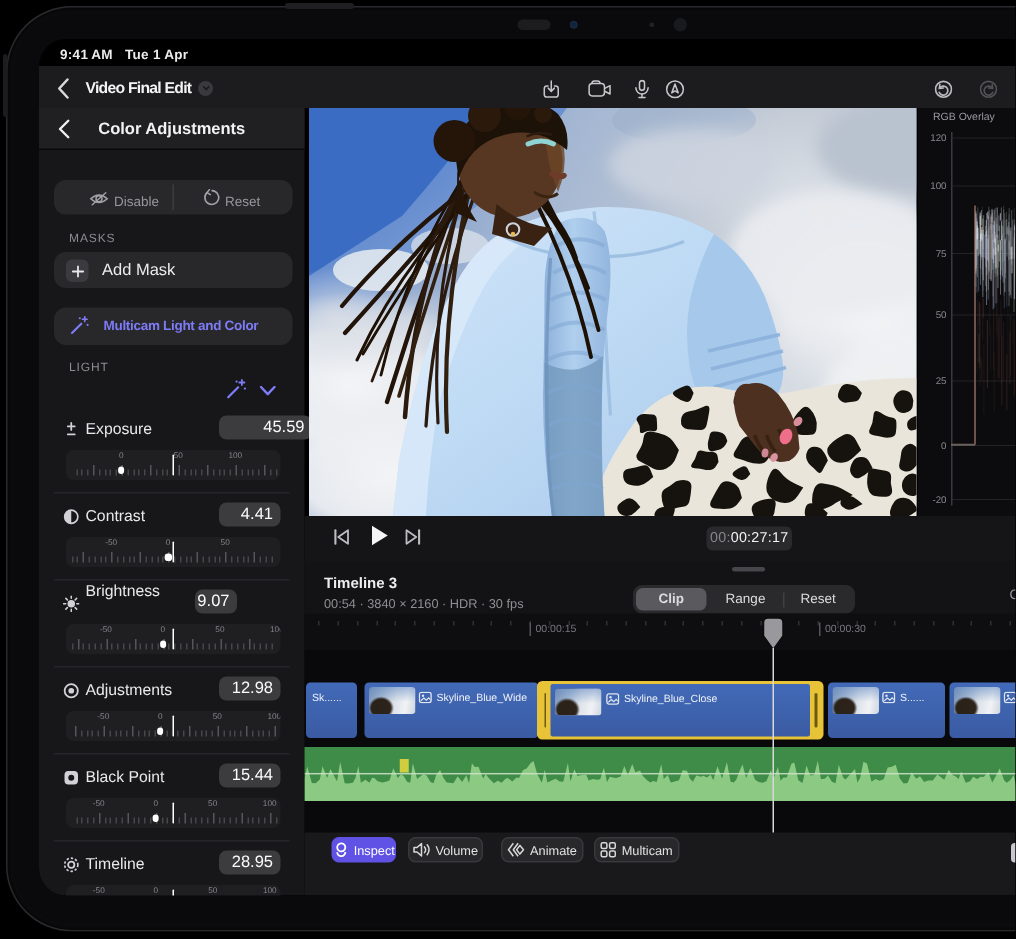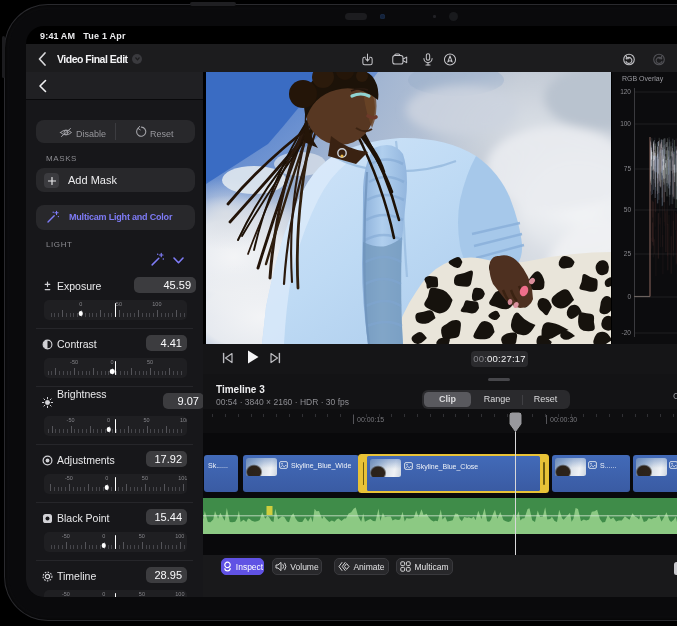--- a/index.html
+++ b/index.html
@@ -86,20 +86,21 @@
 <svg class="abs tb-ic" style="left:627px" width="12" height="12" viewBox="0 0 12 12" fill="none" stroke="#515156" stroke-width="1.1" stroke-linecap="round">
 <circle cx="6" cy="6" r="5.3"></circle>
         <path d="M8.6,5.2 a3,3 0 1 0 0.3,2.8"></path>
         <path d="M8.4,2.6 L8.8,5.4 L6,5.1" stroke-width="1"></path>
       </svg>
 <div id="panel" class="abs">
 <div id="phead" class="abs"></div>
 <svg class="abs" style="left:12px;top:7px" width="9" height="14" viewBox="0 0 9 14">
           <path d="M7.5,1.5 L2,7 L7.5,12.5" stroke="#f0f0f2" stroke-width="1.6" fill="none" stroke-linecap="round" stroke-linejoin="round"></path>
         </svg>
+<div class="abs" style="left:0;top:8px;width:177px;text-align:center;font-size:11px;font-weight:700;color:#f2f2f4">Color Adjustments</div>
 <div class="btn abs" style="left:10px;top:48px;width:159px;height:23px"></div>
 <div class="abs" style="left:89px;top:51px;width:1px;height:17px;background:#3c3c40"></div>
 <svg class="abs" style="left:33px;top:55px" width="14" height="11" viewBox="0 0 14 11" fill="none" stroke="#a2a2a7" stroke-width="1" stroke-linecap="round">
 <path d="M1.5,5.5 Q7,0.5 12.5,5.5 Q7,10.5 1.5,5.5 Z"></path>
           <circle cx="7" cy="5.5" r="2"></circle>
           <path d="M2.5,9.5 L11.5,1.5"></path>
         </svg>
 <div class="abs graylab" style="left:50px;top:56.5px;font-size:9px;letter-spacing:0;color:#97979c">Disable</div>
 <svg class="abs" style="left:109px;top:54px" width="12" height="12" viewBox="0 0 12 12" fill="none" stroke="#a2a2a7" stroke-width="1.1" stroke-linecap="round">
 <path d="M3.2,2.2 a4.6,4.6 0 1 0 3.2,-1.1"></path>
@@ -133,21 +134,21 @@
         </svg>
 <div class="abs" style="left:10px;top:256px;width:157px;height:1px;background:#26262a"></div>
 <div class="abs" style="left:10px;top:314px;width:157px;height:1px;background:#26262a"></div>
 <div class="abs" style="left:10px;top:372px;width:157px;height:1px;background:#26262a"></div>
 <div class="abs" style="left:10px;top:430px;width:157px;height:1px;background:#26262a"></div>
 <div class="abs" style="left:10px;top:488px;width:157px;height:1px;background:#26262a"></div>
 <svg class="abs" style="left:17px;top:208.5px" width="9" height="11" viewBox="0 0 9 11">
           <path d="M4.5,1 V5.6 M2.2,3.3 H6.8 M2.2,8.6 H6.8" stroke="#d2d2d6" stroke-width="1.2" stroke-linecap="round"></path>
         </svg>
 <div class="abs slabel" style="left:31px;top:207.5px">Exposure</div>
-<div class="vbox abs" style="left:108px;top:204.5px;width:62px">45.59</div>
+<div class="vbox abs" style="left:120px;top:204.5px;width:62px">45.59</div>
 <div class="ruler abs" style="top:227.5px">
 <div class="rlab" style="left:36.9px">0</div>
 <div class="rlab" style="left:74.9px">50</div>
 <div class="rlab" style="left:112.9px">100</div>
 <div class="tick" style="left:6.5px;height:4.5px;background:#46464b"></div>
 <div class="tick" style="left:10.3px;height:4.5px;background:#46464b"></div>
 <div class="tick" style="left:14.1px;height:4.5px;background:#46464b"></div>
 <div class="tick" style="left:17.9px;height:7.5px;background:#55555a"></div>
 <div class="tick" style="left:21.7px;height:4.5px;background:#46464b"></div>
 <div class="tick" style="left:25.5px;height:4.5px;background:#46464b"></div>
@@ -231,21 +232,21 @@
 <div class="tick" style="left:132.7px;height:4.5px;background:#46464b"></div>
 <div class="tick" style="left:136.5px;height:4.5px;background:#46464b"></div>
 <div class="handle" style="left:70.7px"></div>
 <div class="dot" style="left:68.1px"></div>
 </div>
 <svg class="abs" style="left:16px;top:324.5px" width="11" height="11" viewBox="0 0 11 11" stroke="#d2d2d6" stroke-width="1" stroke-linecap="round">
           <circle cx="5.5" cy="5.5" r="2" fill="#d2d2d6"></circle>
           <path d="M5.5,0.4 V1.8 M5.5,9.2 V10.6 M0.4,5.5 H1.8 M9.2,5.5 H10.6 M1.9,1.9 L2.9,2.9 M8.1,8.1 L9.1,9.1 M9.1,1.9 L8.1,2.9 M2.9,8.1 L1.9,9.1"></path>
         </svg>
 <div class="abs slabel" style="left:31px;top:316px">Brightness</div>
-<div class="vbox abs" style="left:137px;top:320.5px;width:41px">9.07</div>
+<div class="vbox abs" style="left:104px;top:320.5px;width:28px">9.07</div>
 <div class="ruler abs" style="top:343.5px">
 <div class="rlab" style="left:26.6px">-50</div>
 <div class="rlab" style="left:64.6px">0</div>
 <div class="rlab" style="left:102.6px">50</div>
 <div class="rlab" style="left:140.6px">100</div>
 <div class="tick" style="left:3.8px;height:4.5px;background:#46464b"></div>
 <div class="tick" style="left:7.6px;height:7.5px;background:#55555a"></div>
 <div class="tick" style="left:11.4px;height:4.5px;background:#46464b"></div>
 <div class="tick" style="left:15.2px;height:4.5px;background:#46464b"></div>
 <div class="tick" style="left:19px;height:4.5px;background:#46464b"></div>
@@ -281,21 +282,21 @@
 <div class="tick" style="left:133px;height:4.5px;background:#46464b"></div>
 <div class="tick" style="left:136.8px;height:4.5px;background:#46464b"></div>
 <div class="handle" style="left:70.7px"></div>
 <div class="dot" style="left:64.6px"></div>
 </div>
 <svg class="abs" style="left:16px;top:382.5px" width="11" height="11" viewBox="0 0 11 11">
           <circle cx="5.5" cy="5.5" r="4.4" fill="none" stroke="#d2d2d6" stroke-width="1.2"></circle>
           <circle cx="5.5" cy="5.5" r="1.9" fill="#d2d2d6"></circle>
         </svg>
 <div class="abs slabel" style="left:31px;top:381.5px">Adjustments</div>
-<div class="vbox abs" style="left:120px;top:378.5px;width:41px">17.92</div>
+<div class="vbox abs" style="left:120px;top:378.5px;width:41px">12.98</div>
 <div class="ruler abs" style="top:401.5px">
 <div class="rlab" style="left:24.9px">-50</div>
 <div class="rlab" style="left:62.9px">0</div>
 <div class="rlab" style="left:100.9px">50</div>
 <div class="rlab" style="left:138.9px">100</div>
 <div class="tick" style="left:5.9px;height:7.5px;background:#55555a"></div>
 <div class="tick" style="left:9.7px;height:4.5px;background:#46464b"></div>
 <div class="tick" style="left:13.5px;height:4.5px;background:#46464b"></div>
 <div class="tick" style="left:17.3px;height:4.5px;background:#46464b"></div>
 <div class="tick" style="left:21.1px;height:4.5px;background:#46464b"></div>

